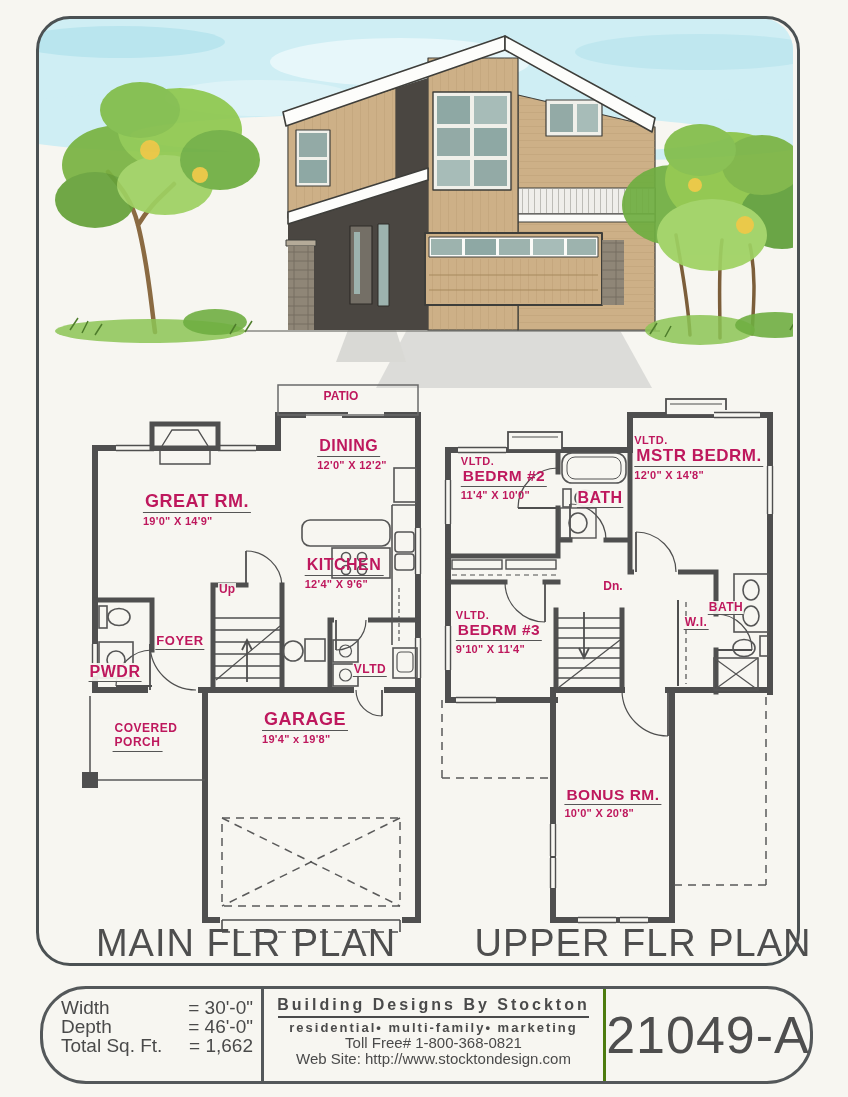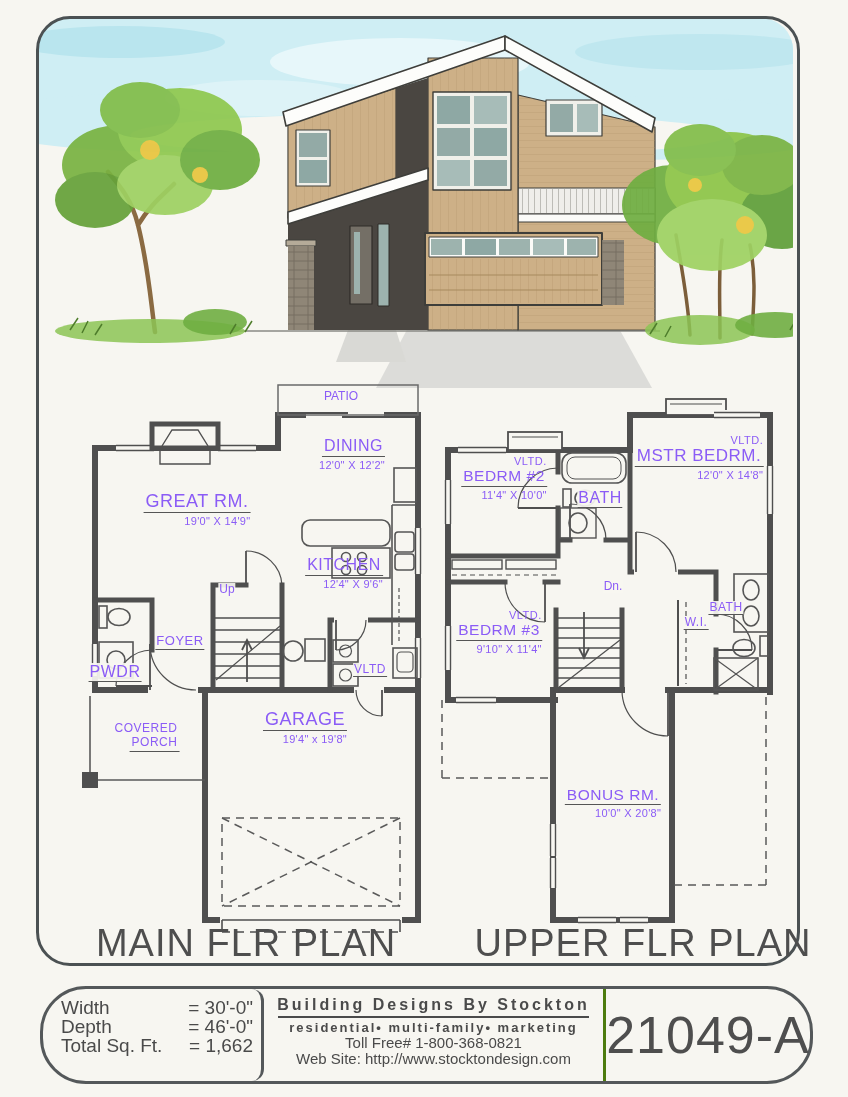--- a/index.html
+++ b/index.html
@@ -3,32 +3,32 @@
 <meta charset="utf-8">
 <style>
   html,body{margin:0;padding:0;background:#e9e8e4;}
   .sheet{position:relative;width:848px;height:1097px;background:#f7f6f1;overflow:hidden;
          font-family:"Liberation Sans","DejaVu Sans",sans-serif;color:#474747;}
   .art{position:absolute;left:0;top:0;}
   .border-frame{position:absolute;left:36px;top:16px;width:758px;height:944px;
                 border:3.5px solid #4b5153;border-radius:34px;pointer-events:none;}
   .footer-bar{position:absolute;left:40px;top:986px;width:767px;height:92px;
               border:3px solid #54585a;border-radius:46px;display:flex;color:#4a4a4a;}
-  .f-stats{width:192px;padding:9px 8px 0 18px;border-right:3px solid #54585a;border-radius:12px;}
+  .f-stats{width:192px;padding:9px 8px 0 18px;border-right:3px solid #54585a;}
   .srow{display:flex;justify-content:space-between;font-size:19px;line-height:19px;}
   .f-company{flex:1;border-right:3px solid #4d7c0f;text-align:center;padding-top:7px;}
   .co-name{font-size:16px;font-weight:bold;letter-spacing:3px;white-space:nowrap;}
   .co-rule{border-top:2px solid #4a4a4a;margin:2px 14px 2px 14px;}
   .co-tag{font-size:13px;font-weight:bold;letter-spacing:2px;white-space:nowrap;}
   .co-line{font-size:15px;line-height:16px;white-space:nowrap;}
   .co-email-val{font-size:12.5px;font-weight:bold;letter-spacing:.5px;}
   .f-number{width:204px;display:flex;align-items:center;justify-content:center;
             font-size:52px;color:#4e4e4e;letter-spacing:1px;}
   .lbl{position:absolute;transform:translateX(-50%);display:flex;flex-direction:column;
-       align-items:flex-end;text-align:center;white-space:nowrap;color:#8b5cf6;line-height:1.12;}
+       align-items:flex-start;text-align:center;white-space:nowrap;color:#be185d;line-height:1.12;font-weight:bold;}
   .nm{border-bottom:1.5px solid #555;padding:0 2px 1px 2px;letter-spacing:.5px;}
   .n18{font-size:18px;} .n17{font-size:17px;} .n16{font-size:16px;} .n15{font-size:15.5px;}
   .dim{font-size:11px;margin-top:2px;letter-spacing:.3px;}
   .vl{font-size:11px;letter-spacing:.5px;}
   .s13{font-size:13px;} .s12{font-size:12px;} .s11{font-size:11px;} .s16{font-size:16px;}
   .bg{background:rgba(247,246,241,.92);padding:0 1px;}
   .plan-title{position:absolute;transform:translateX(-50%);font-size:38px;line-height:38px;
               color:#4e4e4e;letter-spacing:1px;white-space:nowrap;}
 </style>
 </head>

